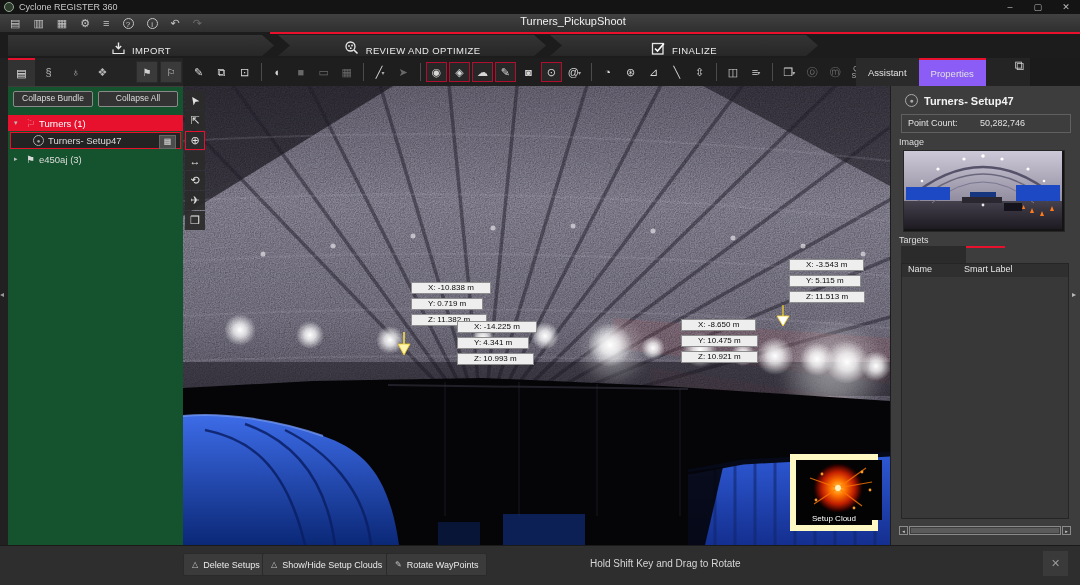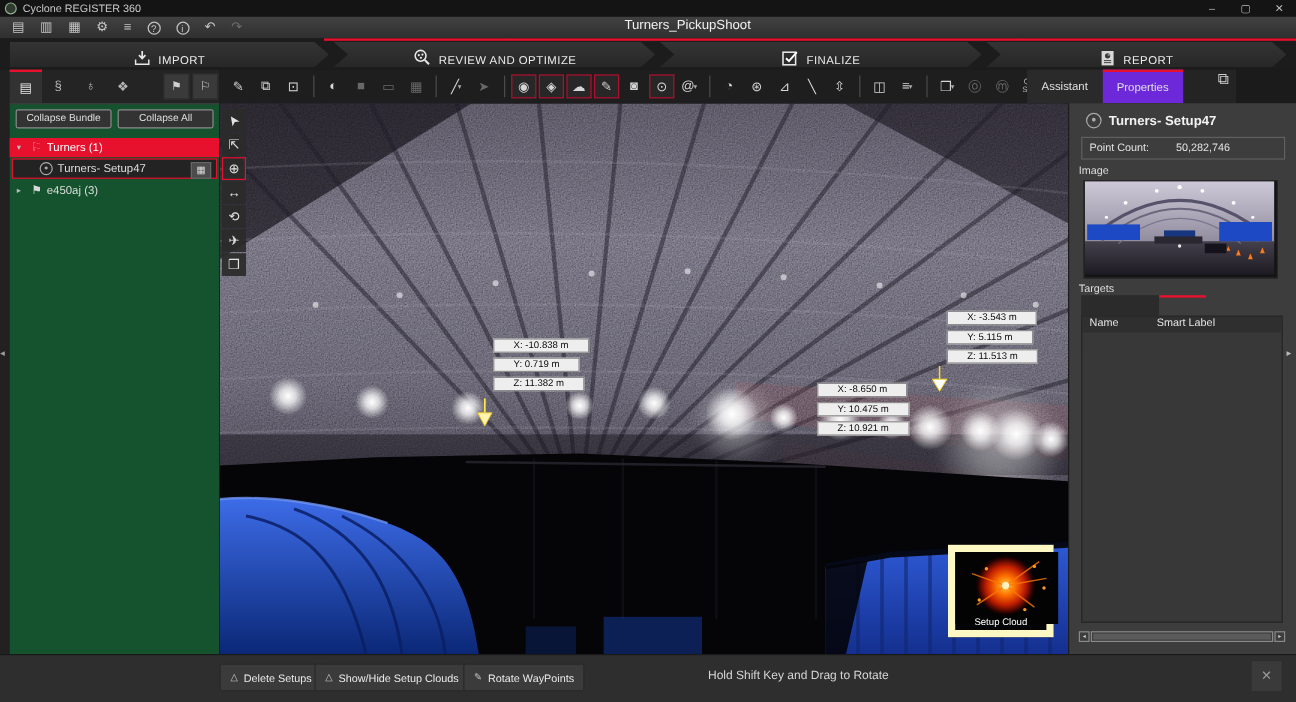--- a/index.html
+++ b/index.html
@@ -51,21 +51,21 @@
   .tbtn.toggled{border-color:#b01030;background:#272727}
   .tbtn.dim{color:#686868}
   .caret-s{font-size:6px;color:#aaa;margin-left:-1px}
   .tsep{width:1px;height:18px;background:#4b4b4b;margin:0 4px}
   #qlb-label{font-size:6.5px;line-height:7px;color:#b9b9b9;text-align:right;margin:0 3px 0 4px}
   #qlb-slider{position:relative;width:56px;height:13px;background:#5a5a5a;border:1px solid #2c2c2c;font-size:8px;color:#f2f2f2;text-align:center;line-height:13px}
   #qlb-handle{position:absolute;right:2px;top:1px;width:7px;height:9px;background:#9c9c9c;border-left:1px solid #4a4a4a;border-right:1px solid #4a4a4a}
   
   #right-tabstrip{left:856px;top:58px;width:174px;height:28px;background:#242424;display:flex;align-items:flex-start}
   .rtab{height:28px;display:flex;align-items:center;justify-content:center;font-size:9.5px;color:#e0e0e0;padding:0 12px;box-sizing:border-box}
-  .rtab.active{background:#6d28d9;border-top:2px solid #e8112d}
+  .rtab.active{background:#8b5cf6;border-top:2px solid #e8112d}
   #layout-icon{margin-left:auto;margin-right:6px;margin-bottom:5px;font-size:13px;color:#cfcfcf}
   
   #right-panel{left:890px;top:86px;width:190px;height:459px;background:#3d3d3d;border-left:1px solid #1d1d1d;box-sizing:border-box}
   #rp-header{position:absolute;left:14px;top:8px;display:flex;align-items:center;gap:6px;font-size:11px;font-weight:bold;color:#f2f2f2}
   #rp-header .target-ico{width:13px;height:13px;font-size:7px}
   #pc-box{position:absolute;left:10px;top:28px;width:168px;height:17px;border:1px solid #606060;font-size:9px;line-height:17px}
   #pc-box .lbl{position:absolute;left:6px;color:#e2e2e2}
   #pc-box .val{position:absolute;left:78px;color:#e2e2e2}
   .rp-sec{position:absolute;left:8px;font-size:9px;color:#dedede}
   #img-frame{position:absolute;left:12px;top:64px;width:160px;height:80px;background:#141414;border:1px solid #262626}
@@ -143,29 +143,20 @@
         <path d="M10 10l3.5 3.5" stroke="#e8e8e8" stroke-width="1.6"></path>
       </svg>
     <span>REVIEW AND OPTIMIZE</span>
   </div>
   <div class="step mid" style="left:550px;width:268px">
     <svg width="15" height="15" viewBox="0 0 15 15">
         <rect x="1.5" y="2.5" width="10.5" height="10.5" stroke="#e8e8e8" stroke-width="1.3" fill="none"></rect>
         <path d="M4 7.5l2.5 2.5L13 2.5" stroke="#ffffff" stroke-width="1.6" fill="none"></path>
       </svg>
     <span>FINALIZE</span>
-  </div>
-  <div class="step mid" style="left:822px;width:250px">
-    <svg width="14" height="15" viewBox="0 0 14 15">
-        <rect x="2" y="1.5" width="10" height="12" fill="#d8d8d8"></rect>
-        <circle cx="7" cy="5.5" r="2.2" fill="#3a3a3a"></circle>
-        <path d="M7 5.5V3.3A2.2 2.2 0 0 1 9.2 5.5z" fill="#888"></path>
-        <path d="M4 9.5h6M4 11.2h6" stroke="#3a3a3a" stroke-width="0.8"></path>
-      </svg>
-    <span>REPORT</span>
   </div>
 </div>
 
 <div id="left-strip" class="abs">
   <span id="left-collapse">◂</span>
 </div>
 
 <div id="left-tabstrip" class="abs">
   <div class="ltab active">
       <span>▤</span>
@@ -557,20 +548,25 @@
     <div class="vtool">
         <span>❒</span>
       </div>
   </div>
 
   <div class="mlabel" style="left:228px;top:196px">
     <div>X: -10.838 m</div>
       <div>Y: 0.719 m</div>
       <div>Z: 11.382 m</div>
   </div>
+  <div class="mlabel" style="left:274px;top:235px">
+    <div>X: -14.225 m</div>
+      <div>Y: 4.341 m</div>
+      <div>Z: 10.993 m</div>
+  </div>
   <div class="mlabel" style="left:498px;top:233px">
     <div>X: -8.650 m</div>
       <div>Y: 10.475 m</div>
       <div>Z: 10.921 m</div>
   </div>
   <div class="mlabel" style="left:606px;top:173px">
     <div>X: -3.543 m</div>
       <div>Y: 5.115 m</div>
       <div>Z: 11.513 m</div>
   </div>

